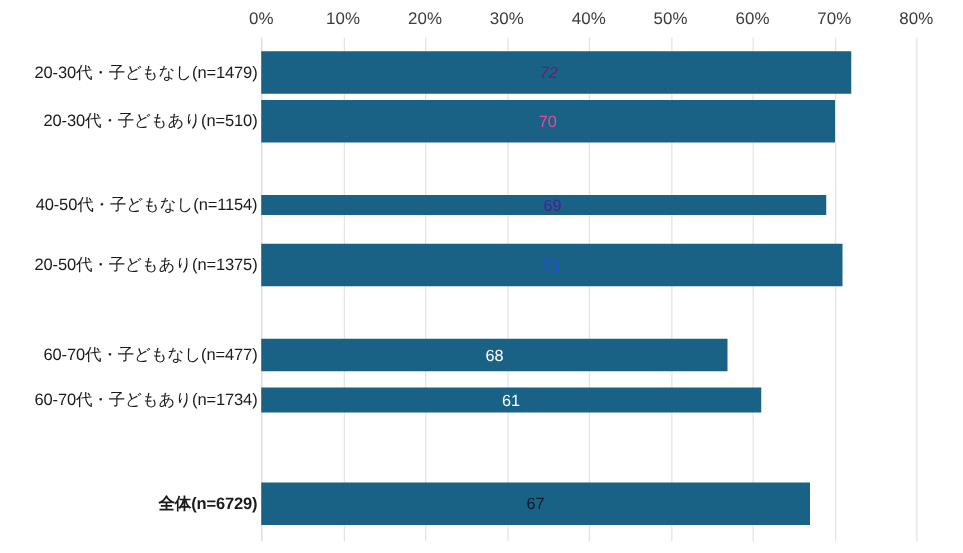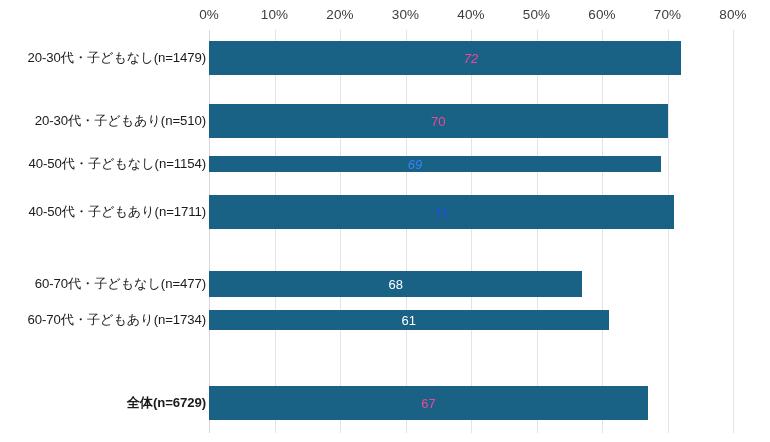--- a/index.html
+++ b/index.html
@@ -113,48 +113,48 @@
         <div class="gridline" style="left: 471px;"></div>
         <div class="gridline" style="left: 536.5px;"></div>
         <div class="gridline" style="left: 602px;"></div>
         <div class="gridline" style="left: 667.5px;"></div>
         <div class="gridline" style="left: 733px;"></div>
       </div>
     <div id="bars">
         <div class="bar-row" style="top: 11px; height: 34px;">
           <div class="cat-label">20-30代・子どもなし(n=1479)</div>
           <div class="bar" style="left: 209px; width: 471.6px; background: rgb(26, 98, 133);"></div>
-          <div class="bar-value" style="left: 471px; color: #ec4899; font-style: italic;">72</div>
+          <div class="bar-value" style="left: 439px; color: #701a75; font-style: italic;">72</div>
         </div>
-        <div class="bar-row" style="top: 50px; height: 34px; margin-top: 24px;">
+        <div class="bar-row" style="top: 50px; height: 34px;">
           <div class="cat-label">20-30代・子どもあり(n=510)</div>
           <div class="bar" style="left: 209px; width: 458.5px; background: rgb(26, 98, 133);"></div>
           <div class="bar-value" style="left: 438.25px; color: #ec4899;">70</div>
         </div>
         <div class="bar-row" style="top: 126px; height: 16px;">
           <div class="cat-label">40-50代・子どもなし(n=1154)</div>
           <div class="bar" style="left: 209px; width: 451.95px; background: rgb(26, 98, 133);"></div>
-          <div class="bar-value" style="left: 415px; color: #3b82f6; font-style: italic;">69</div>
+          <div class="bar-value" style="left: 442px; color: #4c1d95;">69</div>
         </div>
         <div class="bar-row" style="top: 165px; height: 34px;">
-          <div class="cat-label">40-50代・子どもあり(n=1711)</div>
+          <div class="cat-label">20-50代・子どもあり(n=1375)</div>
           <div class="bar" style="left: 209px; width: 465.05px; background: rgb(26, 98, 133);"></div>
           <div class="bar-value" style="left: 441.525px; color: #1d4ed8;">71</div>
         </div>
         <div class="bar-row" style="top: 241px; height: 26px;">
           <div class="cat-label">60-70代・子どもなし(n=477)</div>
           <div class="bar" style="left: 209px; width: 373.35px; background: rgb(26, 98, 133);"></div>
           <div class="bar-value" style="left: 395.675px; color: rgb(255, 255, 255);">68</div>
         </div>
         <div class="bar-row" style="top: 280px; height: 20px;">
           <div class="cat-label">60-70代・子どもあり(n=1734)</div>
           <div class="bar" style="left: 209px; width: 399.55px; background: rgb(26, 98, 133);"></div>
           <div class="bar-value" style="left: 408.775px; color: rgb(255, 255, 255);">61</div>
         </div>
         <div class="bar-row" style="top: 356px; height: 34px; border-radius: 16px;">
           <div class="cat-label is-total">全体(n=6729)</div>
           <div class="bar" style="left: 209px; width: 438.85px; background: rgb(26, 98, 133);"></div>
-          <div class="bar-value" style="left: 428.425px; color: #ec4899;">67</div>
+          <div class="bar-value" style="left: 428.425px; color: #0f172a;">67</div>
         </div>
       </div>
   </div>
 
 </div>
 
 </body></html>

